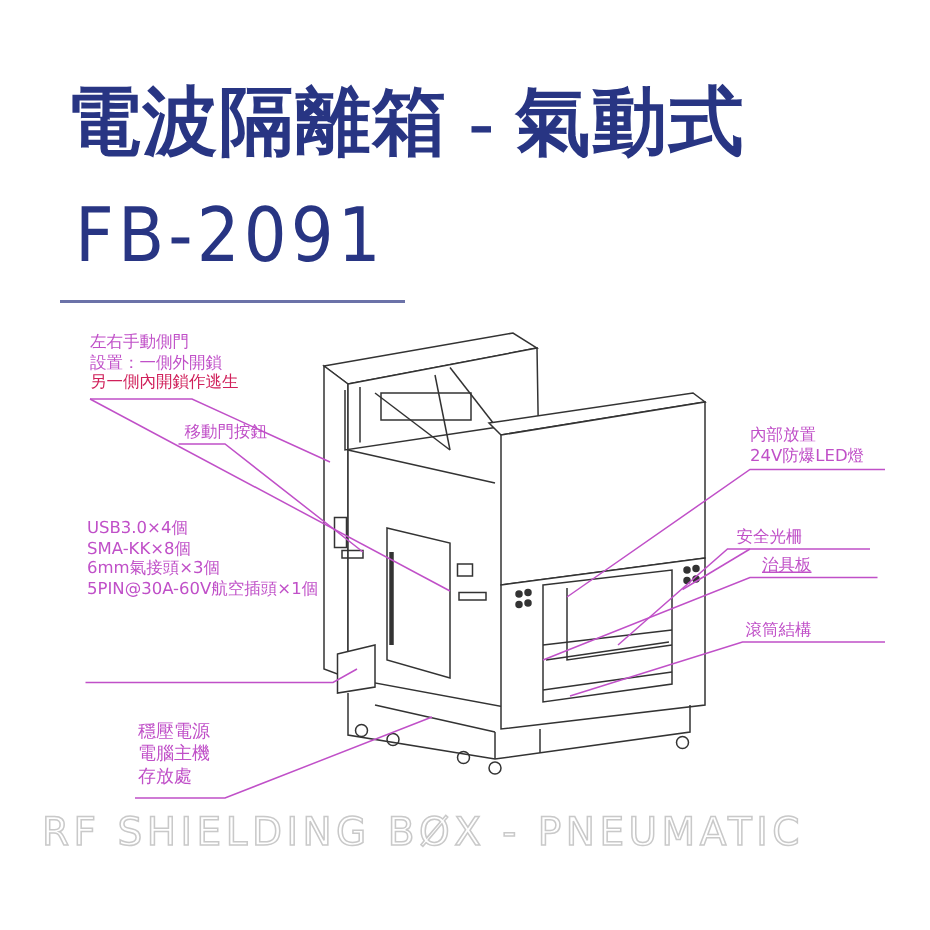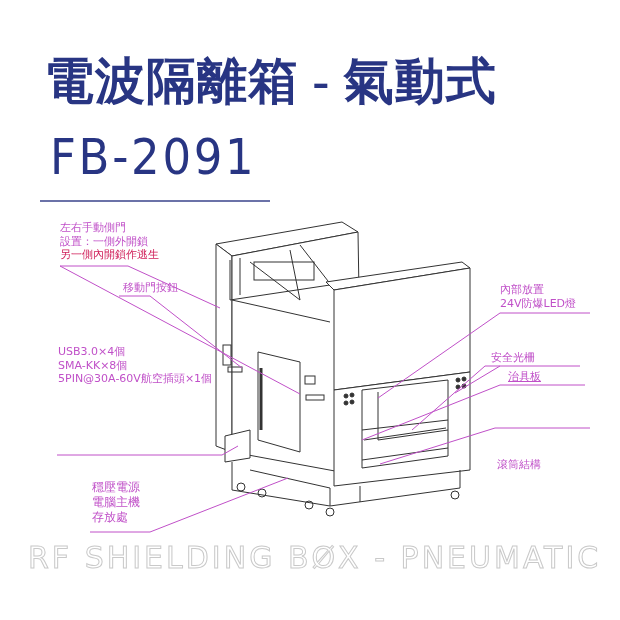--- a/index.html
+++ b/index.html
@@ -1,21 +1,21 @@
 <!DOCTYPE html>
 <html><head>
 <meta charset="utf-8">
 <style>
   html,body{margin:0;padding:0;}
   body{width:620px;height:620px;background:#ffffff;position:relative;overflow:hidden;font-family:"DejaVu Sans",sans-serif;}
   .title{position:absolute;left:44px;top:56px;font-size:50px;font-weight:bold;color:#283583;letter-spacing:1px;white-space:nowrap;line-height:1;font-family:Liberation Serif, serif;}
   .model{position:absolute;left:50px;top:132px;font-size:50px;color:#283583;font-family:"DejaVu Sans",sans-serif;letter-spacing:3px;line-height:1;transform:scaleX(0.9);transform-origin:left;}
   .underline{position:absolute;left:40px;top:200px;width:230px;height:2px;background:#6b72a8;}
   .lbl{position:absolute;font-size:11px;color:#c050c8;line-height:13.5px;white-space:nowrap;}
-  .footer{position:absolute;left:28px;top:540px;font-size:30px;color:transparent;-webkit-text-stroke:1px #c9c9c9;letter-spacing:3px;font-family:"DejaVu Sans",sans-serif;white-space:nowrap;}
+  .footer{position:absolute;left:28px;top:540px;font-size:26px;color:transparent;-webkit-text-stroke:1px #c9c9c9;letter-spacing:3px;font-family:"DejaVu Sans",sans-serif;white-space:nowrap;}
   svg.machine{position:absolute;left:0;top:0;}
 </style>
 </head>
 <body>
 
 <div class="title">電波隔離箱 - 氣動式</div>
 <div class="model">FB-2091</div>
 <div class="underline"></div>
 
 <svg class="machine" width="620" height="620" fill="none" stroke="#333" stroke-width="1">
@@ -89,30 +89,31 @@
 <div class="lbl" style="left:60px;top:221px;">
   <div>左右手動側門</div>
   <div>設置：一側外開鎖</div>
   <div class="red" style="color:#d0205a">另一側內開鎖作逃生</div>
 </div>
 <div class="lbl" style="left:123px;top:281px;">移動門按鈕</div>
 
 <div class="lbl" style="left:58px;top:345px;">
   <div>USB3.0×4個</div>
   <div>SMA-KK×8個</div>
+  <div>6mm氣接頭×3個</div>
   <div>5PIN@30A-60V航空插頭×1個</div>
 </div>
 
 <div class="lbl" style="left:92px;top:480px;font-size:12px;line-height:15px;">
   <div>穩壓電源</div>
   <div>電腦主機</div>
   <div>存放處</div>
 </div>
 
 <div class="lbl" style="left:500px;top:283px;">
   <div>內部放置</div>
   <div>24V防爆LED燈</div>
 </div>
 <div class="lbl" style="left:491px;top:351px;">安全光柵</div>
 <div class="lbl" style="left:508px;top:370px;text-decoration:underline;">治具板</div>
-<div class="lbl" style="left:497px;top:413px;margin-top:45px;">滾筒結構</div>
+<div class="lbl" style="left:497px;top:413px;">滾筒結構</div>
 
 <div class="footer">RF SHIELDING BØX - PNEUMATIC</div>
 
 </body></html>

